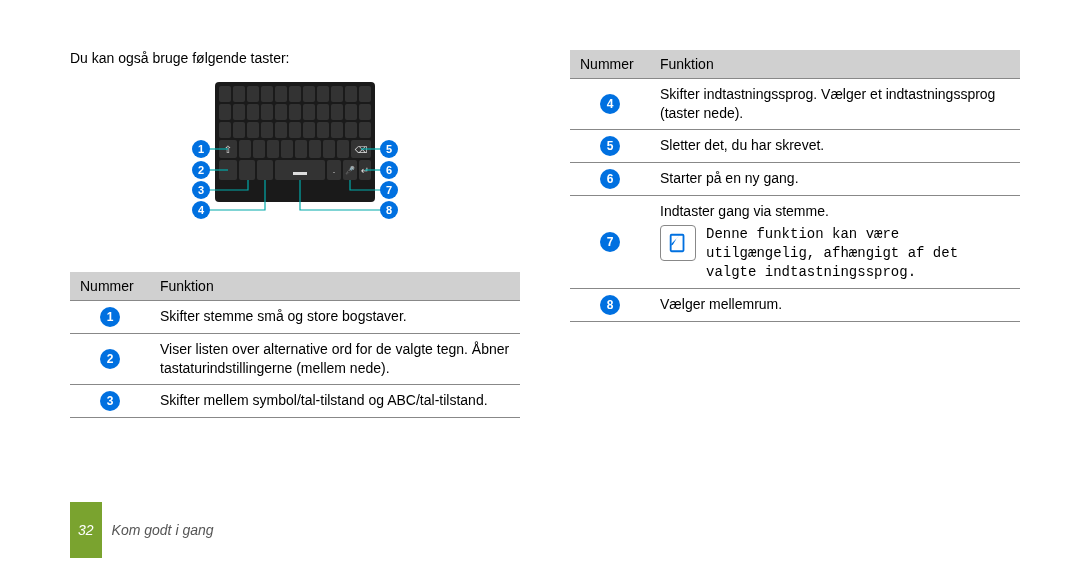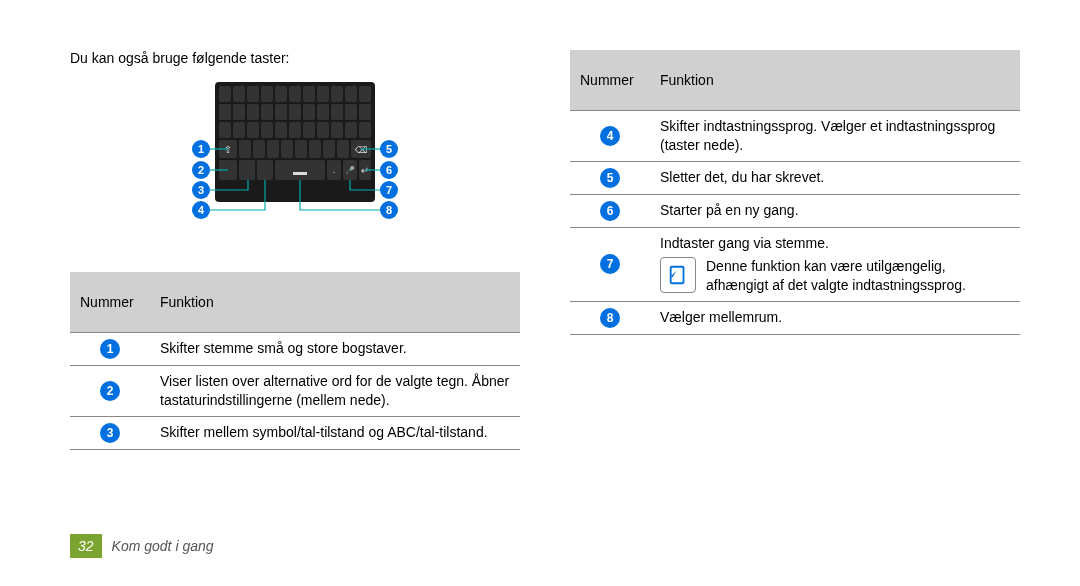--- a/index.html
+++ b/index.html
@@ -35,21 +35,21 @@
   }
   table {
     width: 100%;
     border-collapse: collapse;
     font-size: 14px;
   }
   th {
     background: #d0d0d0;
     text-align: left;
     font-weight: normal;
-    padding: 22px 10px;
+    padding: 6px 10px;
     border-bottom: 1px solid #888;
   }
   td {
     padding: 6px 10px;
     border-bottom: 1px solid #888;
     vertical-align: top;
     line-height: 1.35;
   }
   td.num-cell {
     width: 80px;
@@ -78,36 +78,36 @@
     flex: 0 0 36px;
     height: 36px;
     border: 1px solid #888;
     border-radius: 4px;
     display: flex;
     align-items: center;
     justify-content: center;
     color: #0070e0;
     font-size: 20px;
   }
-  .note-text { flex: 1; }
+  .note-text { flex: 1; font-family: Liberation Mono, monospace; }
   .footer {
     position: absolute;
     left: 70px;
     bottom: 28px;
     display: flex;
     align-items: center;
     gap: 10px;
     font-style: italic;
     color: #555;
   }
   .page-num-box {
     background: #7aa32f;
     color: #fff;
     font-style: italic;
-    padding: 4px 8px;
+    padding: 20px 8px;
     font-size: 14px;
   }
 </style>
 </head>
 <body>
 
 <div class="page-content">
   <div class="column">
     <p class="intro-text">Du kan også bruge følgende taster:</p>
 

